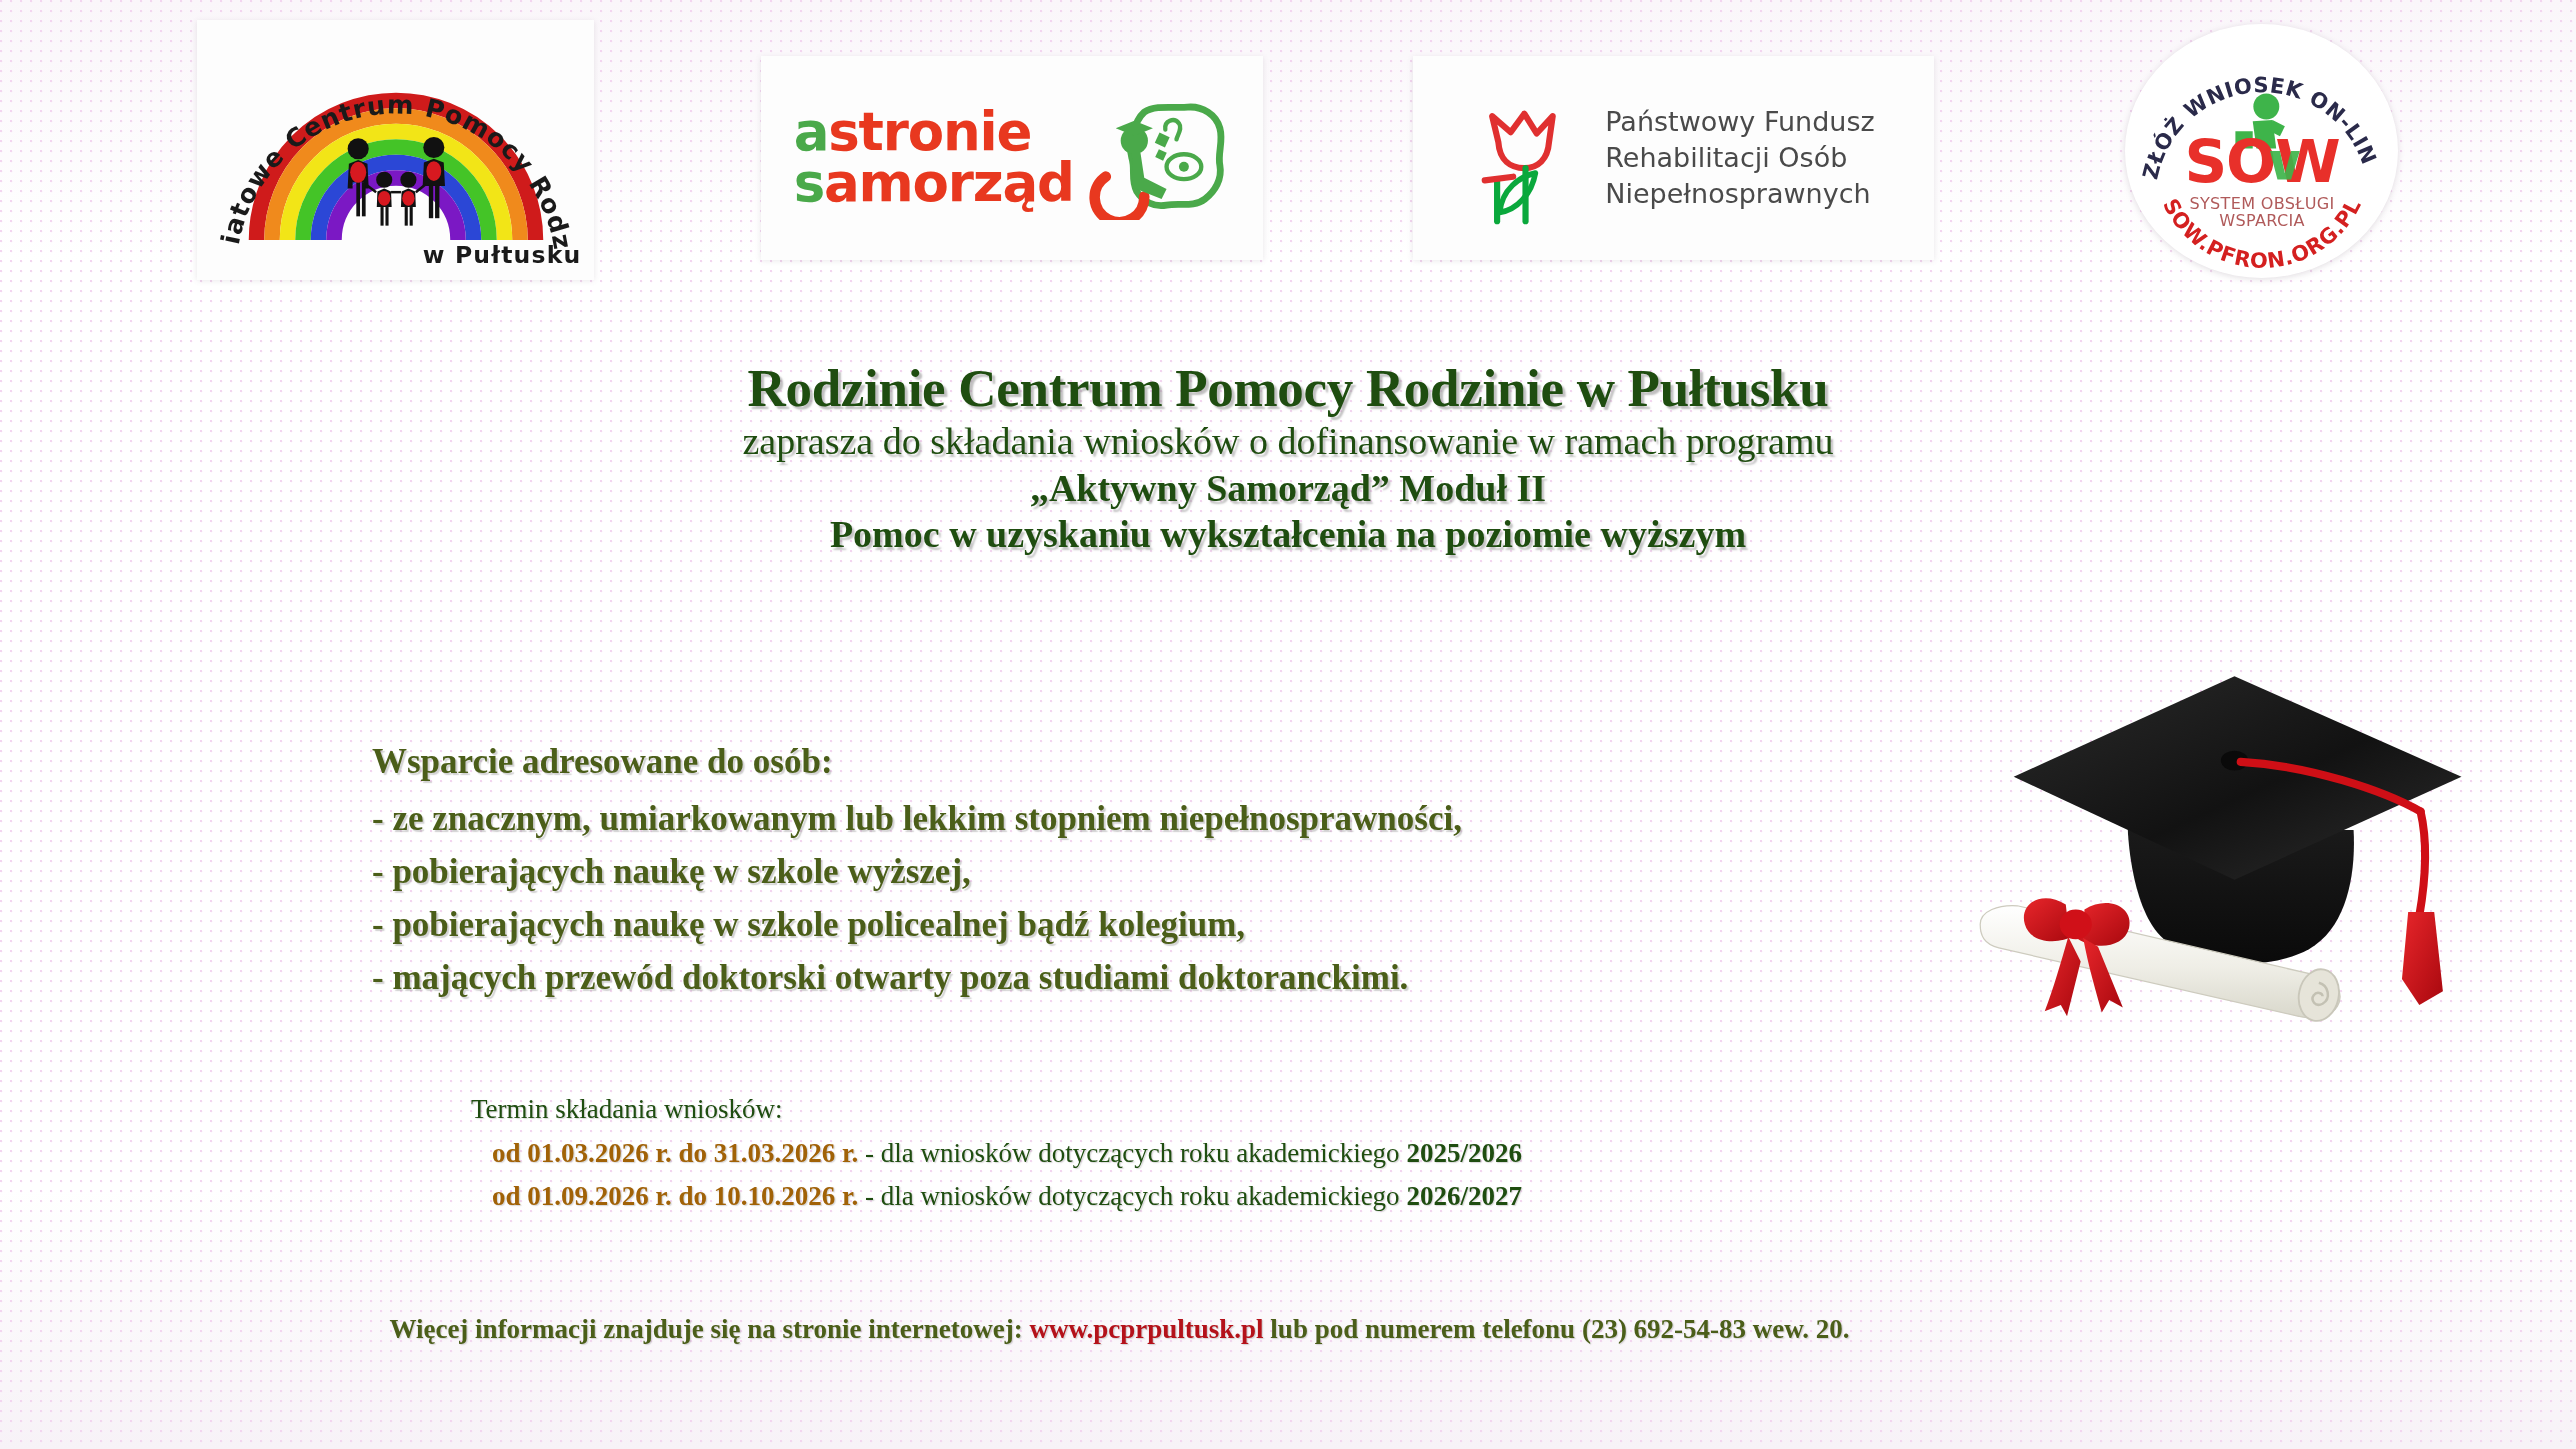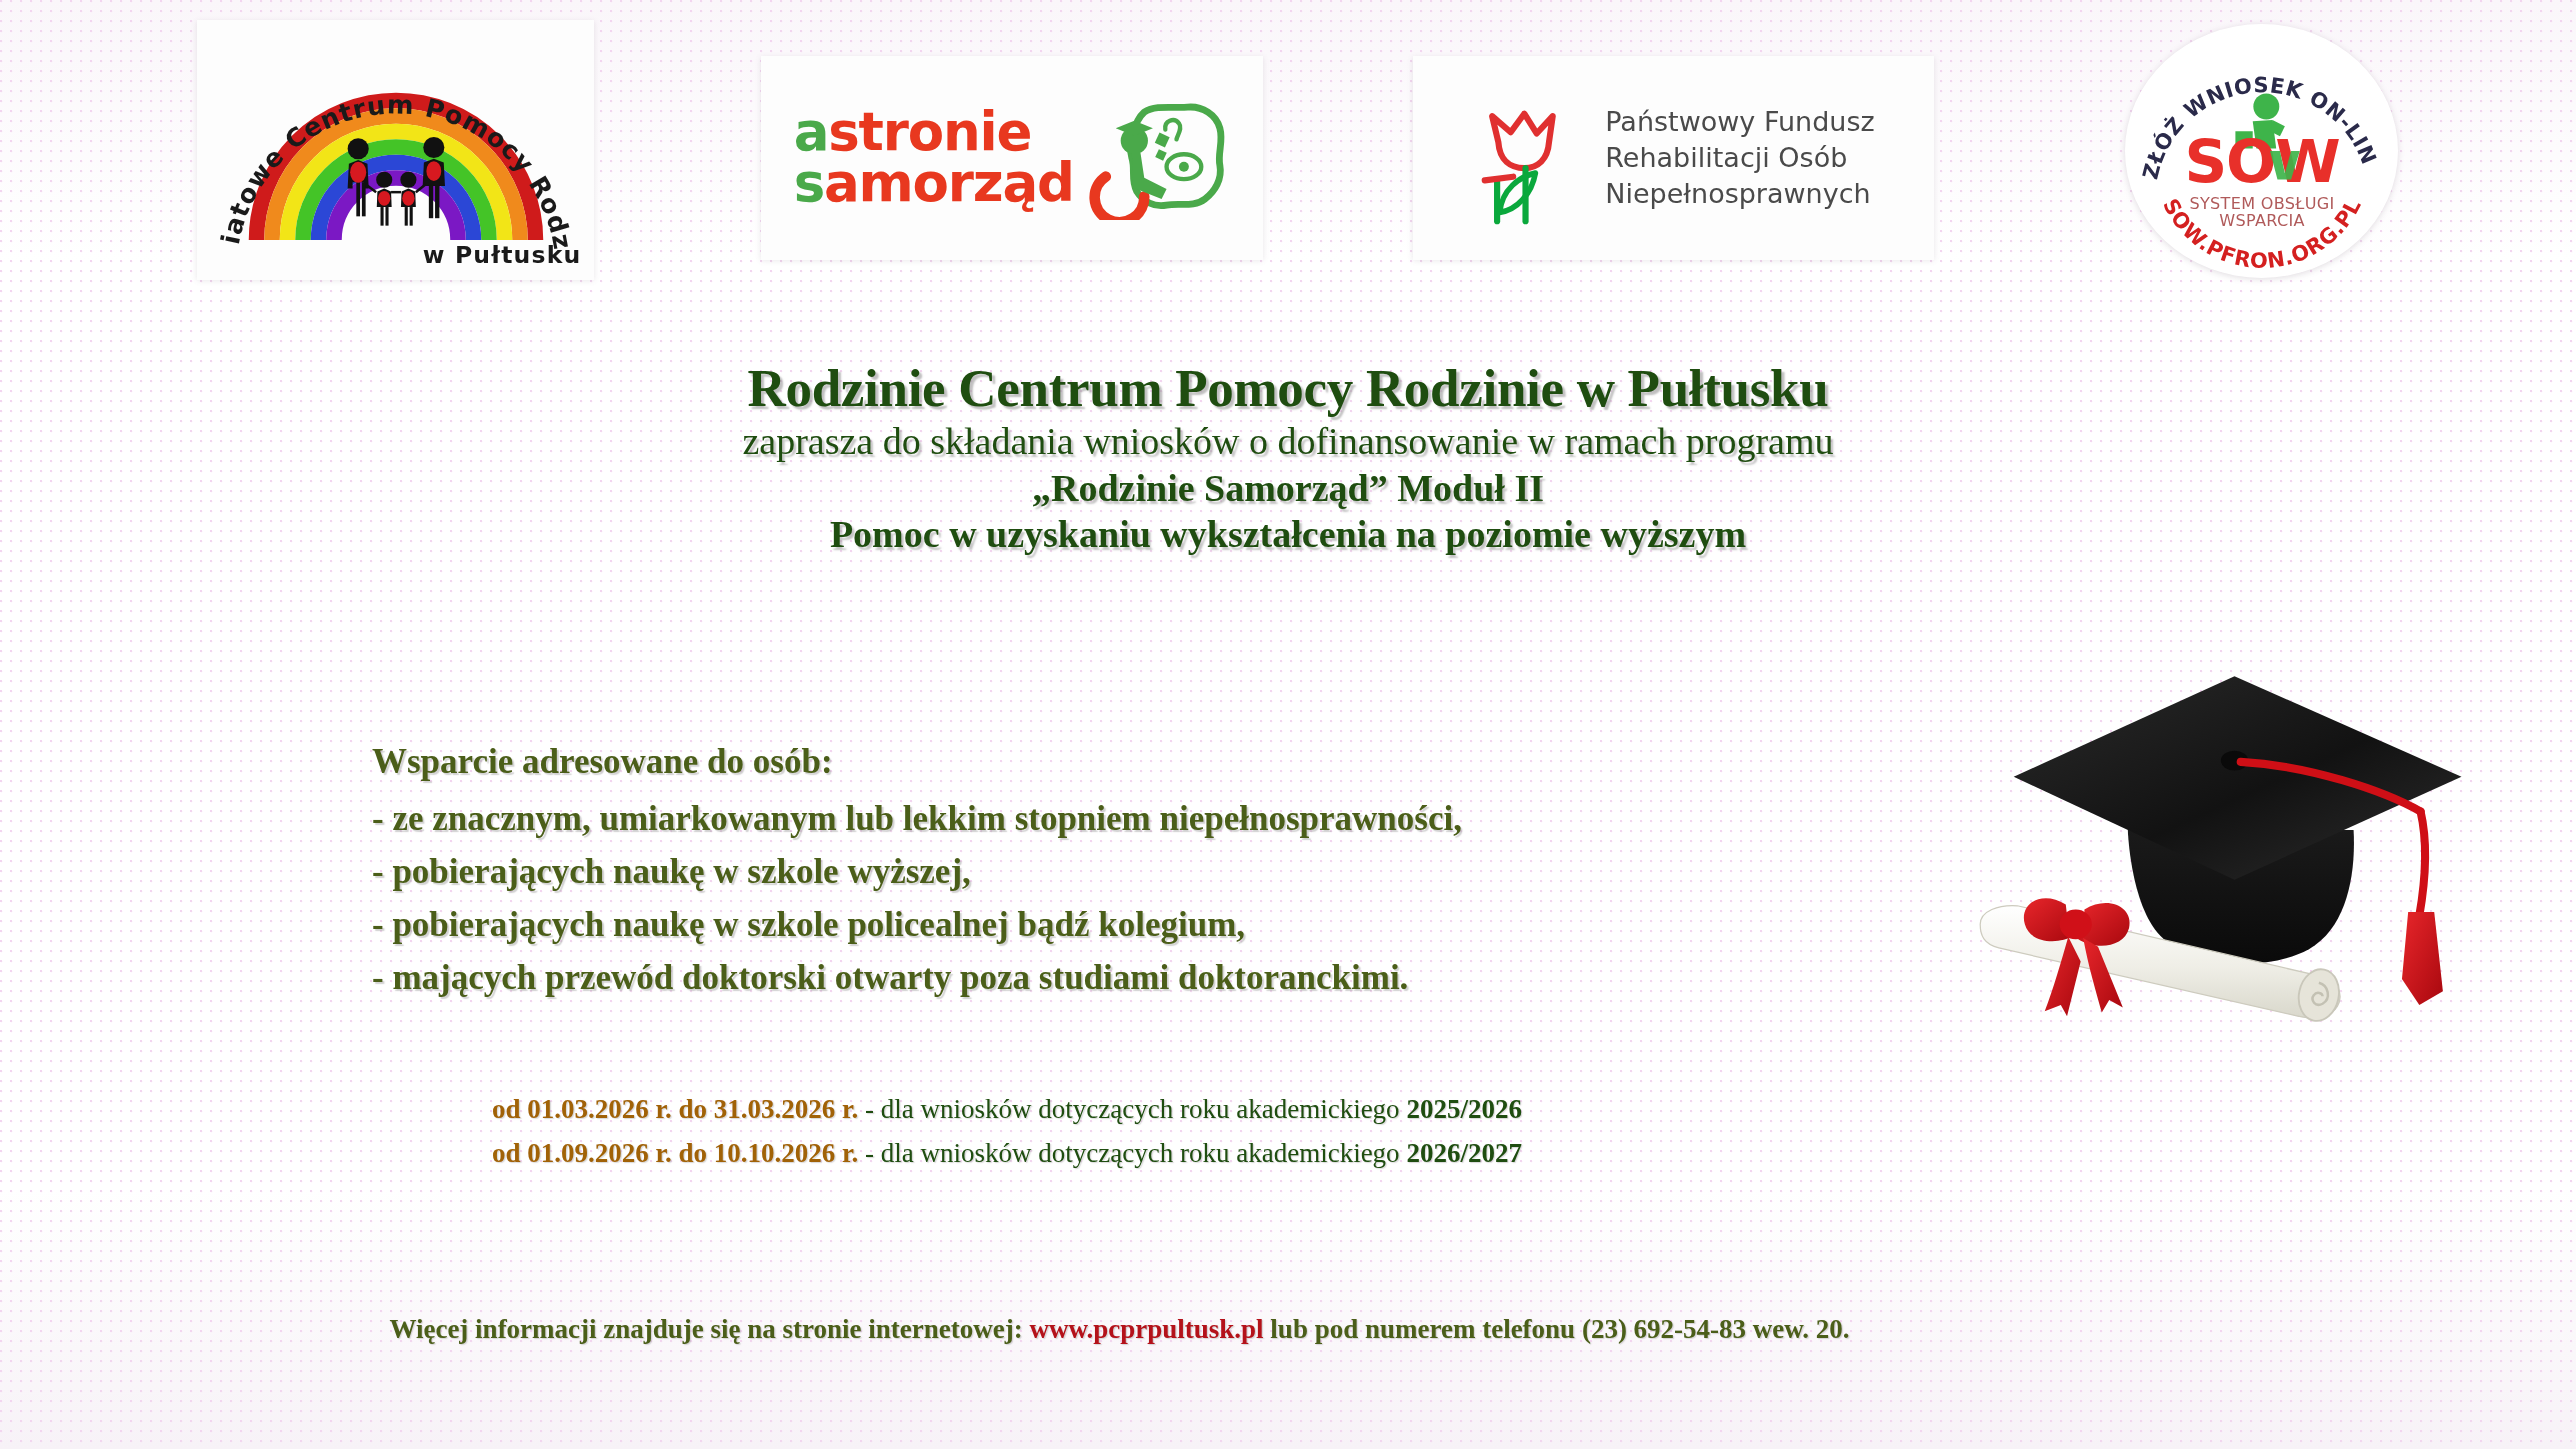--- a/index.html
+++ b/index.html
@@ -328,21 +328,21 @@
         <text x="215" y="322" text-anchor="middle" font-family="DejaVu Sans, sans-serif" font-weight="400" font-size="26" fill="#b05a5a" letter-spacing="0.5">WSPARCIA</text>
       </svg>
     </div>
   </div>
 
 </div>
 
 <div class="title-block">
   <div class="title-line-1">Rodzinie Centrum Pomocy Rodzinie w Pułtusku</div>
   <div class="title-line-2">zaprasza do składania wniosków o dofinansowanie w ramach programu</div>
-  <div class="title-line-3">„Rodzinie Samorząd” Moduł II</div>
+  <div class="title-line-3">„Aktywny Samorząd” Moduł II</div>
   <div class="title-line-4">Pomoc w uzyskaniu wykształcenia na poziomie wyższym</div>
 </div>
 
 <div class="body-block">
   <div class="body-heading">Wsparcie adresowane do osób:</div>
   <div class="body-item">- ze znacznym, umiarkowanym lub lekkim stopniem niepełnosprawności,</div>
   <div class="body-item">- pobierających naukę w szkole wyższej,</div>
   <div class="body-item">- pobierających naukę w szkole policealnej bądź kolegium,</div>
   <div class="body-item">- mających przewód doktorski otwarty poza studiami doktoranckimi.</div>
 </div>
@@ -389,20 +389,21 @@
   <g>
     <path d="M 148 420 C 110 396 72 418 82 452 C 90 482 134 486 162 470 C 150 452 150 436 148 420 Z" fill="url(#ribbonG)"></path>
     <path d="M 178 428 C 216 404 258 424 250 458 C 242 490 196 494 168 476 C 178 460 178 444 178 428 Z" fill="url(#ribbonG)"></path>
     <ellipse cx="164" cy="452" rx="26" ry="24" fill="#d01018"></ellipse>
     <path d="M 152 472 C 140 514 128 556 114 592 L 140 582 L 150 600 L 172 512 Z" fill="url(#ribbonG)"></path>
     <path d="M 176 474 C 184 518 196 558 206 594 L 218 574 L 240 586 L 200 488 Z" fill="url(#ribbonG)"></path>
   </g>
 </svg>
 
 <div class="deadline-block">
+  <div class="deadline-heading">Termin składania wniosków:</div>
   <div class="deadline-row">
     <span class="dl-red">od 01.03.2026 r. do 31.03.2026 r.</span><span class="dl-green"> - dla wniosków dotyczących roku akademickiego </span><span class="dl-green-b">2025/2026</span>
   </div>
   <div class="deadline-row">
     <span class="dl-red">od 01.09.2026 r. do 10.10.2026 r.</span><span class="dl-green"> - dla wniosków dotyczących roku akademickiego </span><span class="dl-green-b">2026/2027</span>
   </div>
 </div>
 
 <div class="footer-block">
   <span class="ft-green">Więcej informacji znajduje się na stronie internetowej: </span><span class="ft-red">www.pcprpultusk.pl</span><span class="ft-green"> lub pod numerem telefonu (23) 692-54-83 wew. 20.</span>

